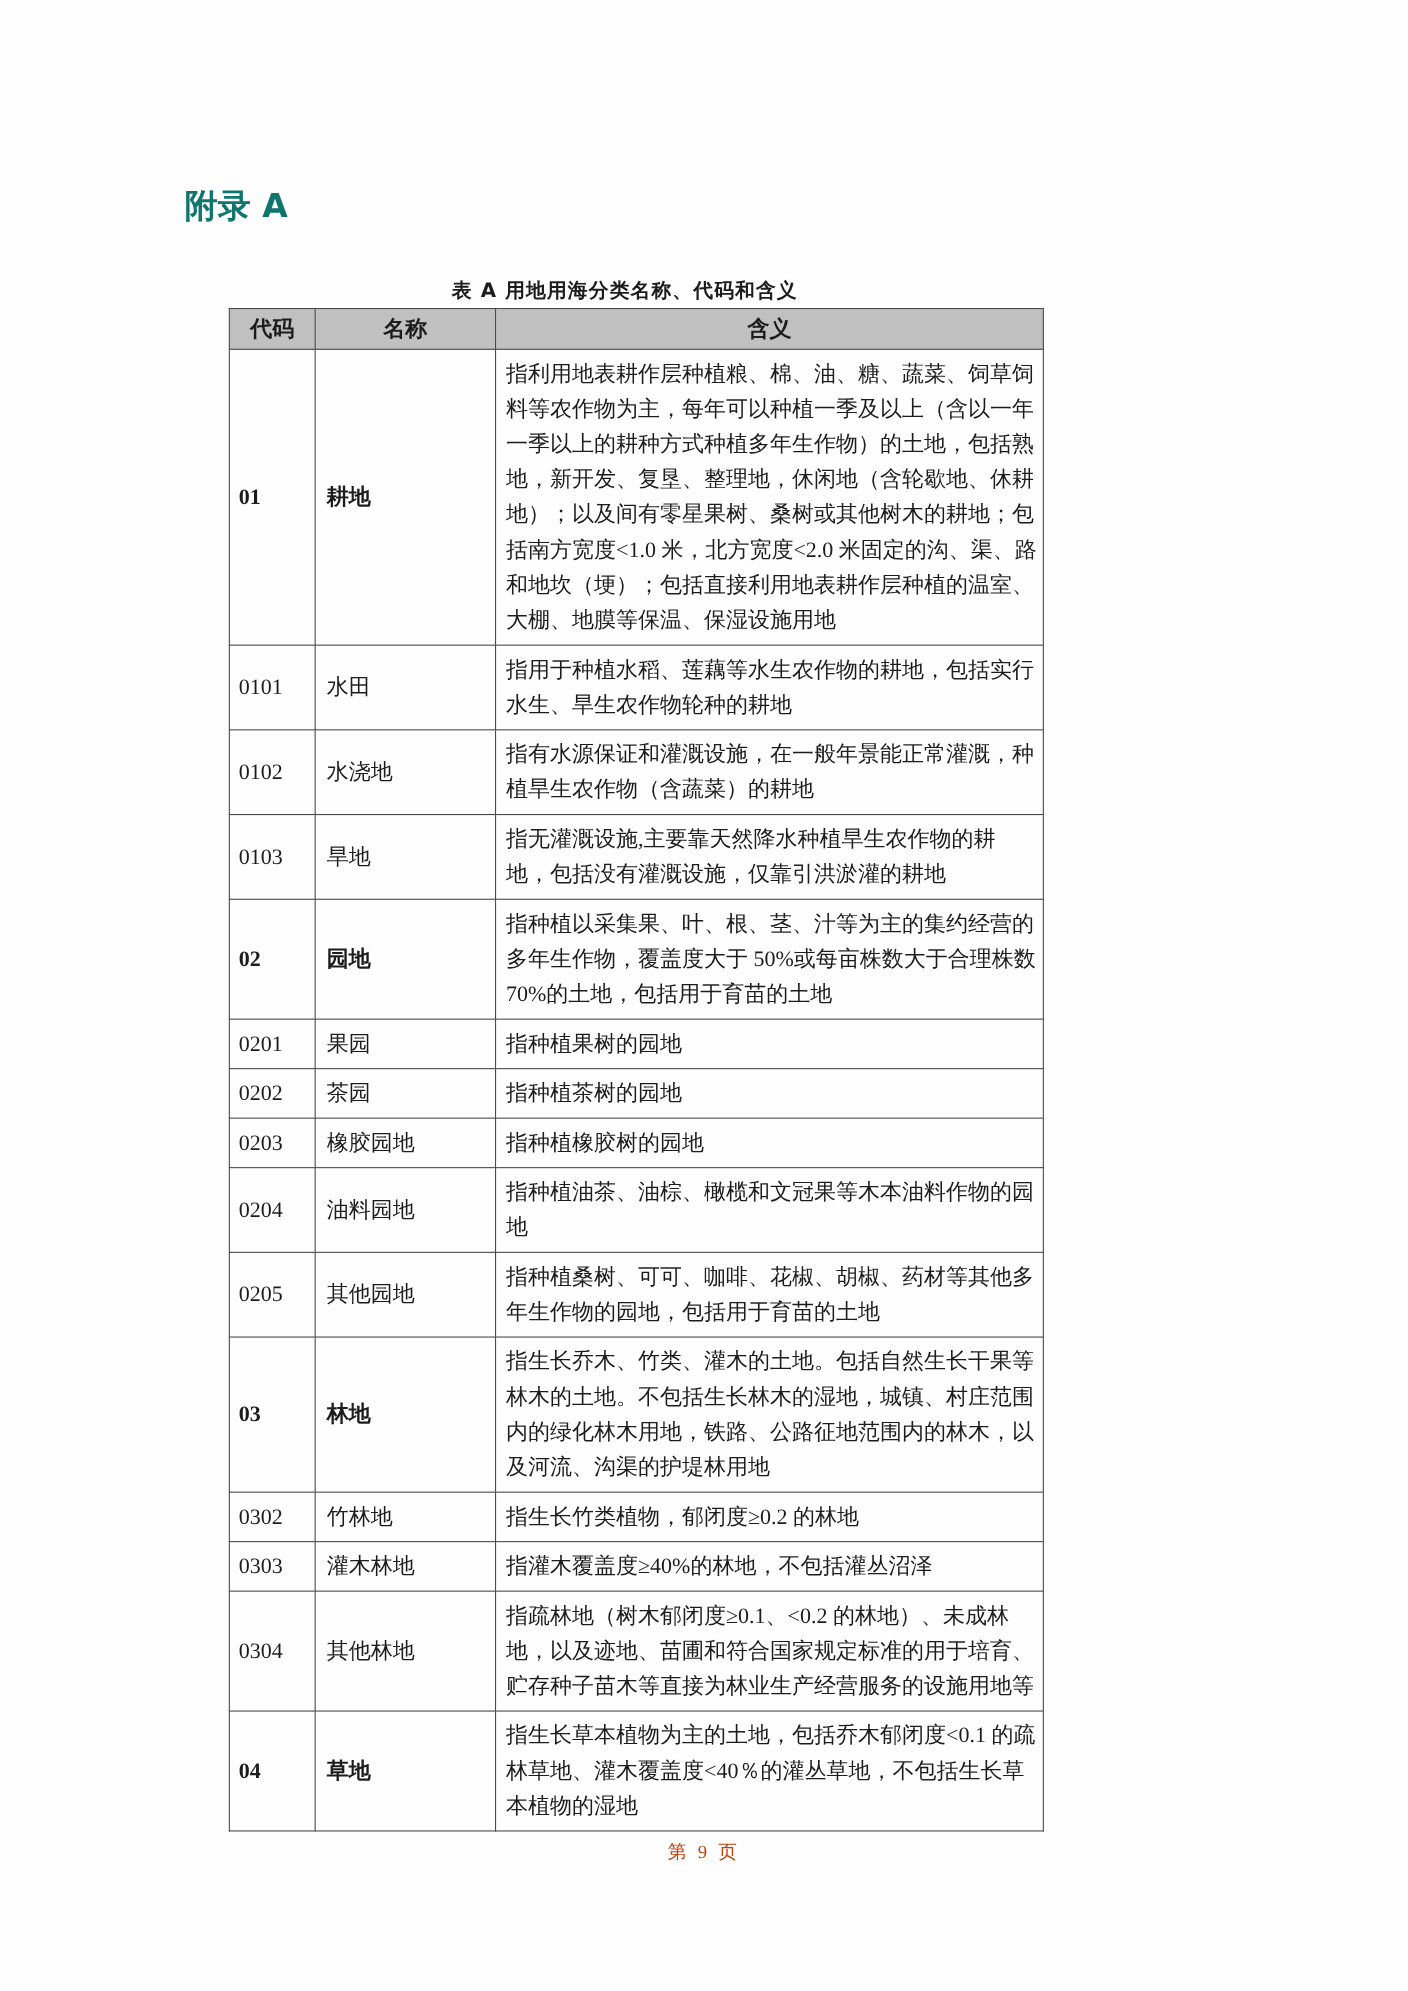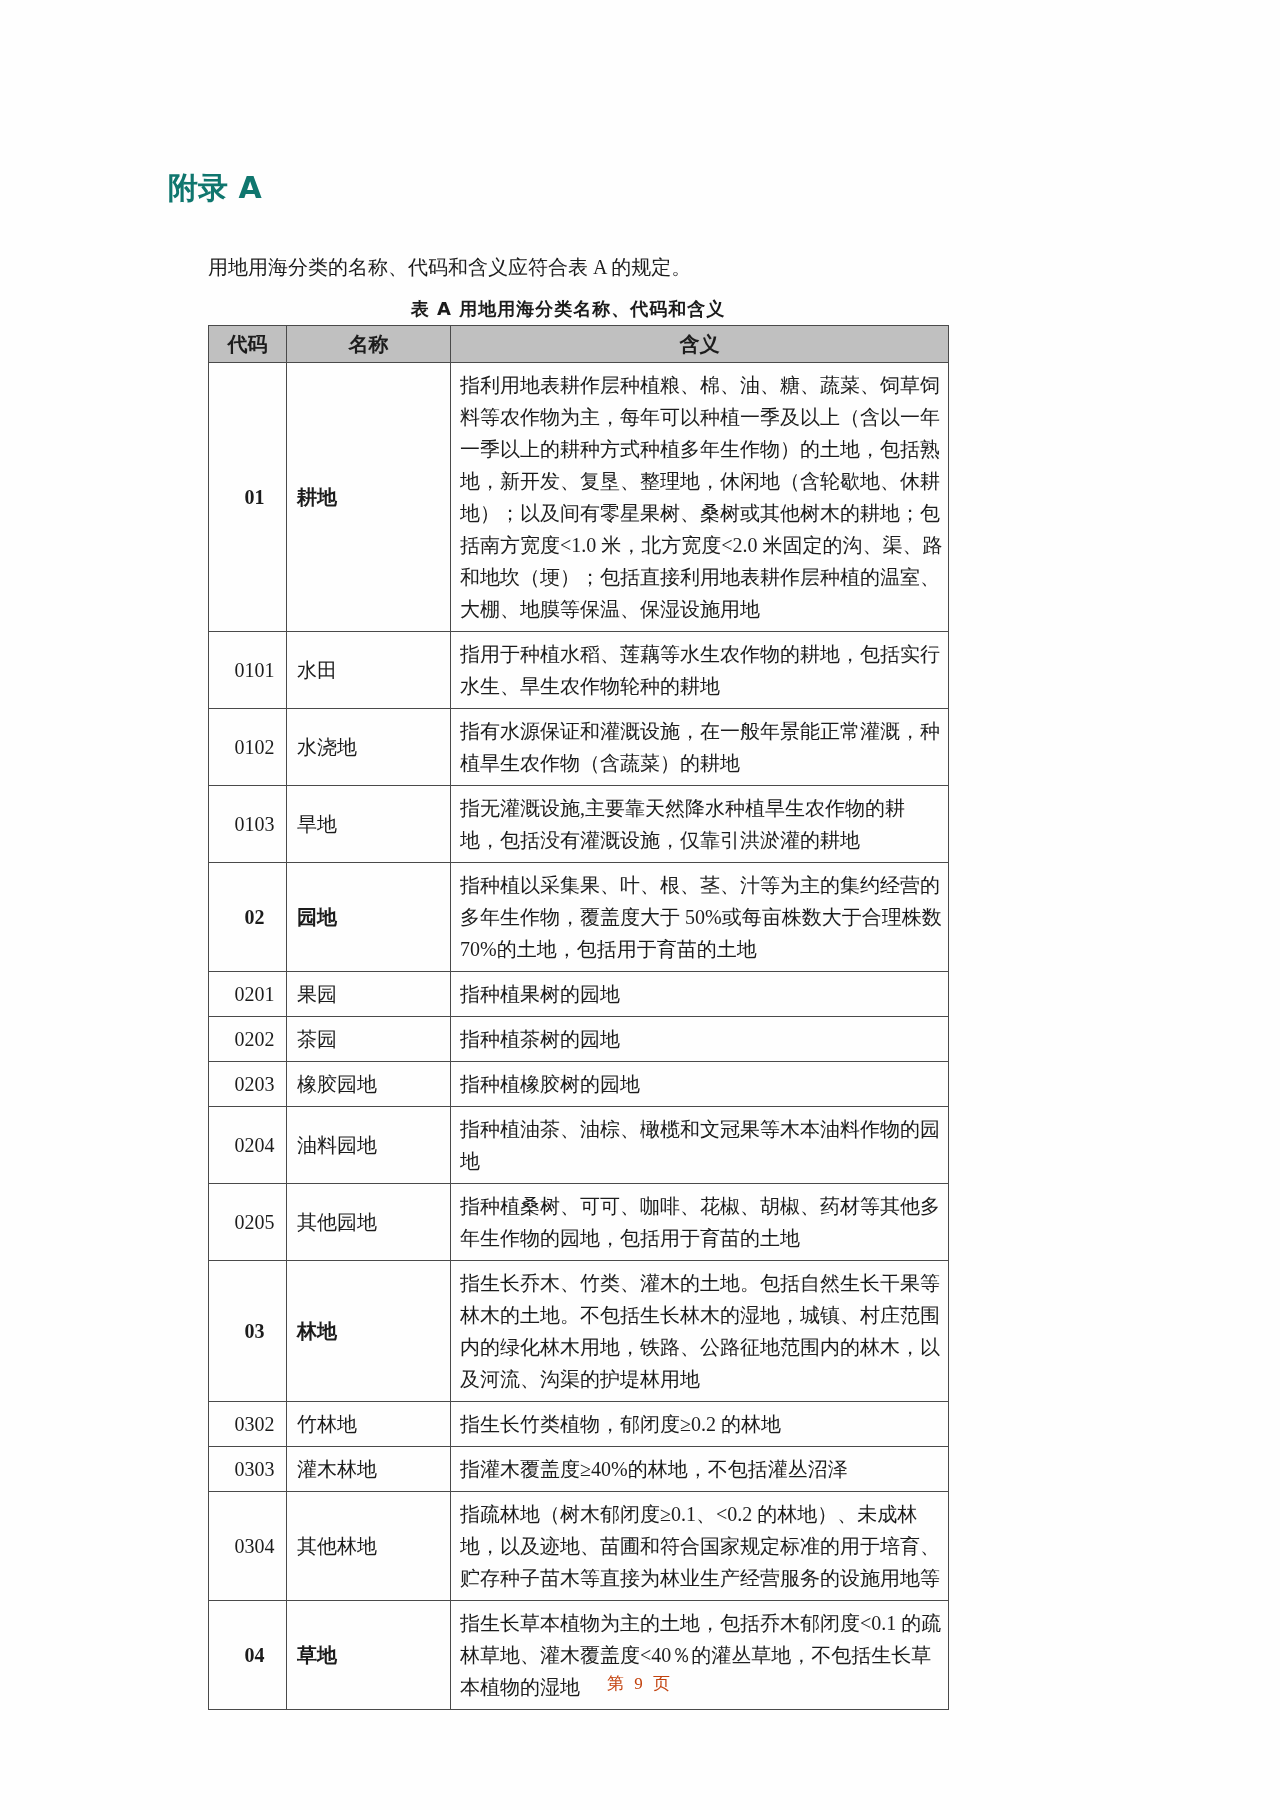--- a/index.html
+++ b/index.html
@@ -57,21 +57,21 @@
     text-align: center;
     padding: 4px 2px;
     line-height: 28px;
   }
   .class-table td {
     line-height: 32px;
     padding: 6px 8px;
   }
   .class-table col.c-code { width: 78px; }
   .class-table col.c-name { width: 164px; }
-  .class-table td.code { padding-left: 22px; text-align: center; }
+  .class-table td.code { padding-left: 8px; }
   .class-table td.name { padding-left: 10px; }
   .class-table td.meaning { padding-left: 9px; padding-right: 5px; }
   .class-table tr.major td.code,
   .class-table tr.major td.name { font-weight: bold; }
   .footer {
     position: absolute;
     top: 1672px;
     left: 0;
     width: 1280px;
     text-align: center;
@@ -81,21 +81,20 @@
   }
 </style>
 </head>
 <body>
 
 <div class="page">
   <div class="content">
 
     <h1 class="appendix-title">附录 A</h1>
 
-    <p class="intro">用地用海分类的名称、代码和含义应符合表 A 的规定。</p>
 
     <div class="table-caption">表 A 用地用海分类名称、代码和含义</div>
 
     <table class="class-table">
       <colgroup>
         <col class="c-code">
           <col class="c-name">
           <col class="c-meaning">
       </colgroup>
       <thead>

